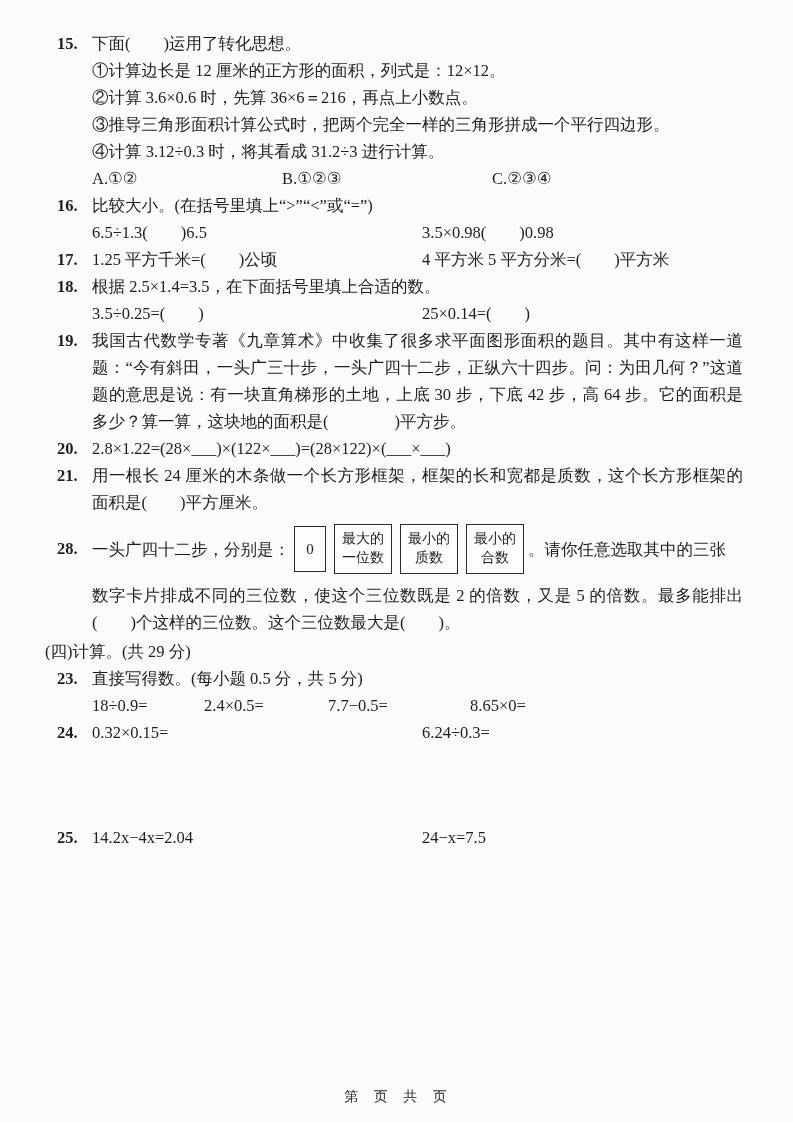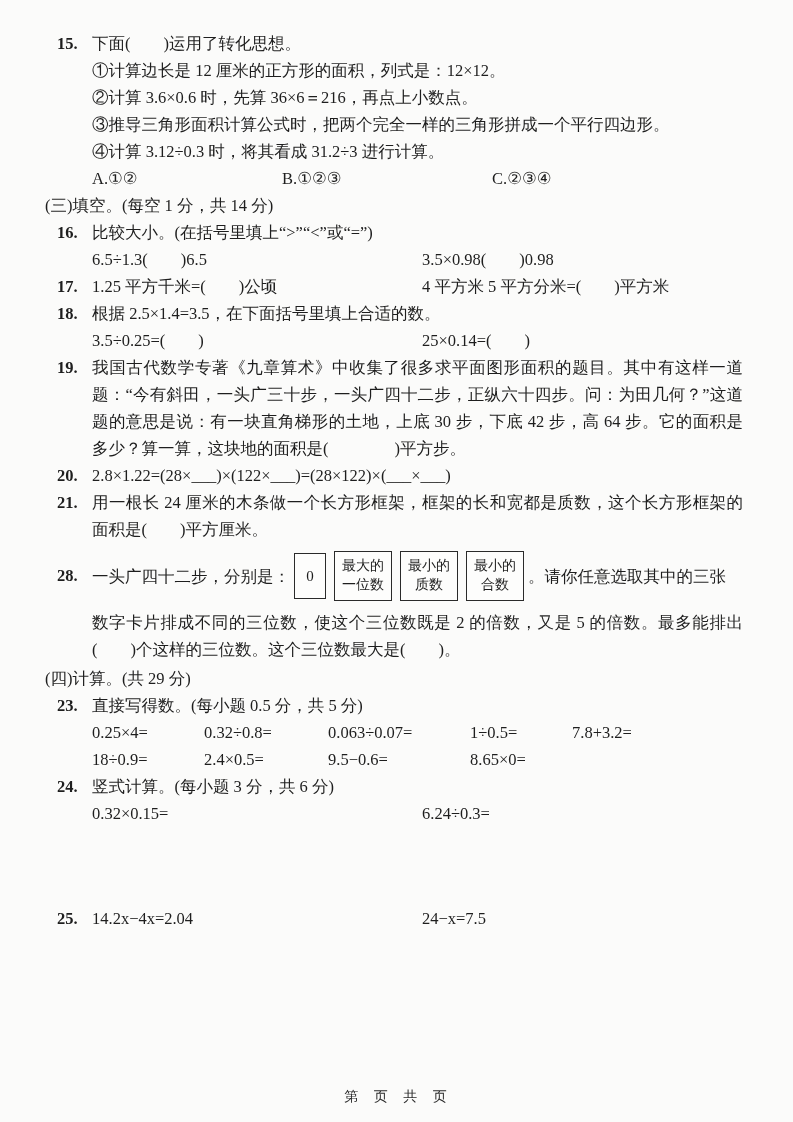--- a/index.html
+++ b/index.html
@@ -73,21 +73,20 @@
       <div class="line">③推导三角形面积计算公式时，把两个完全一样的三角形拼成一个平行四边形。</div>
       <div class="line">④计算 3.12÷0.3 时，将其看成 31.2÷3 进行计算。</div>
       <div class="line options-row">
         <span class="opt-a">A.①②</span>
         <span class="opt-b">B.①②③</span>
         <span class="opt-c">C.②③④</span>
       </div>
     </div>
   </div>
 
-  <div class="section-header line">(三)填空。(每空 1 分，共 14 分)</div>
 
   <div class="question">
     <span class="qnum">16.</span>
     <div class="qbody">
       <div class="line">比较大小。(在括号里填上“&gt;”“&lt;”或“=”)</div>
       <div class="line two-col">
         <span class="col-l">6.5÷1.3(　　)6.5</span>
         <span class="col-r">3.5×0.98(　　)0.98</span>
       </div>
     </div>
@@ -161,39 +160,31 @@
     </div>
   </div>
 
   <div class="section-header line mt2">(四)计算。(共 29 分)</div>
 
   <div class="question">
     <span class="qnum">23.</span>
     <div class="qbody">
       <div class="line">直接写得数。(每小题 0.5 分，共 5 分)</div>
       <div class="line calc-grid">
-        <span>0.25×4=</span>
-        <span>0.32÷0.8=</span>
-        <span>0.063÷0.07=</span>
-        <span>1÷0.5=</span>
-        <span>7.8+3.2=</span>
-      </div>
-      <div class="line calc-grid">
         <span>18÷0.9=</span>
         <span>2.4×0.5=</span>
-        <span>9.5−0.6=</span>
+        <span>7.7−0.5=</span>
         <span>8.65×0=</span>
       </div>
     </div>
   </div>
 
   <div class="question">
     <span class="qnum">24.</span>
     <div class="qbody">
-      <div class="line">竖式计算。(每小题 3 分，共 6 分)</div>
       <div class="line two-col">
         <span class="col-l">0.32×0.15=</span>
         <span class="col-r">6.24÷0.3=</span>
       </div>
       <div class="blank-work-space"></div>
     </div>
   </div>
 
   <div class="question">
     <span class="qnum">25.</span>

